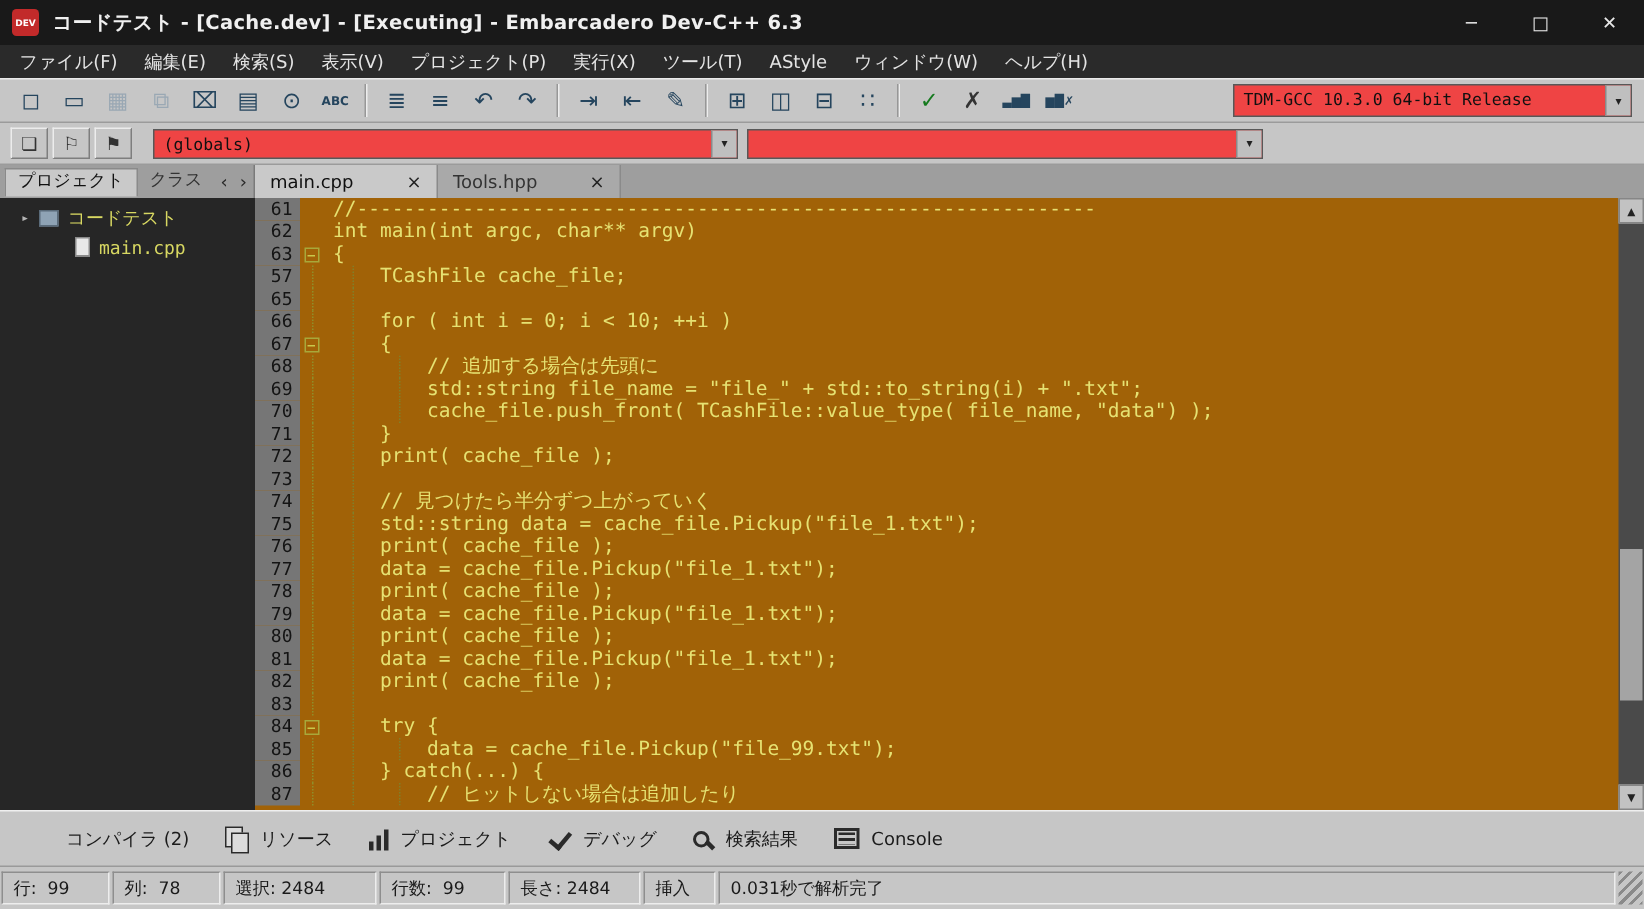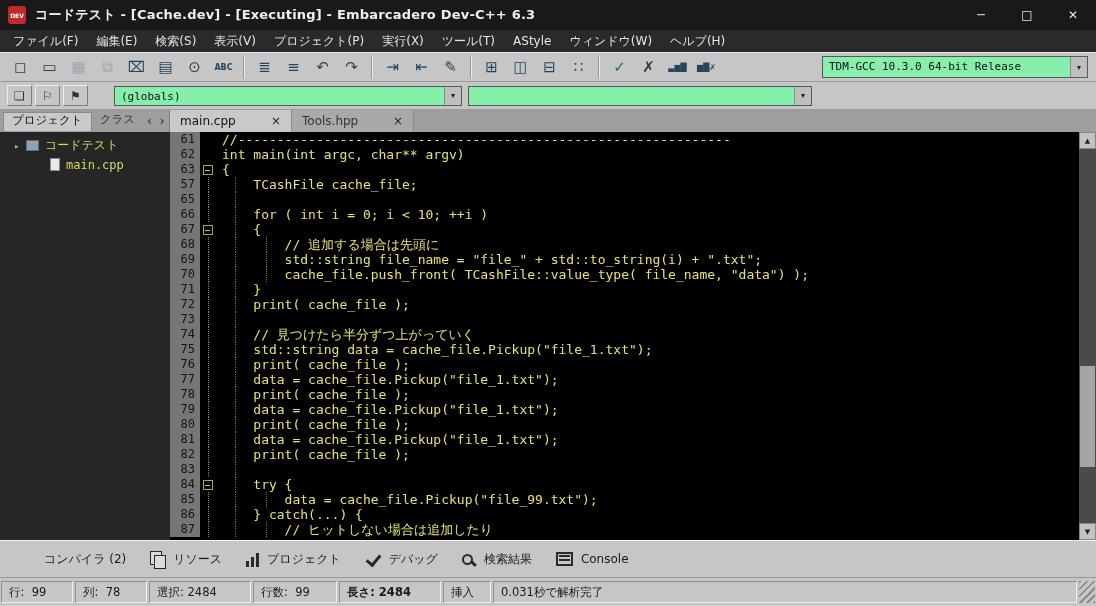--- a/index.html
+++ b/index.html
@@ -24,34 +24,34 @@
   .tbtns { display:flex; align-items:center; }
   .tbtn { width:29px; height:24px; display:flex; align-items:center; justify-content:center;
           font-size:15px; color:#25455e; white-space:nowrap; }
   .tbtn[data-cls="sep"] { width:2px; min-width:2px; height:22px; margin:0 5px;
           border-left:1px solid #979797; border-right:1px solid #ededed; }
   .tbtn[data-cls="dim"]   { color:#9aa8b4; }
   .tbtn[data-cls="green"] { color:#157a1e; font-weight:bold; }
   .tbtn[data-cls="dark"]  { color:#333; font-weight:bold; }
   .tbtn[data-cls="small"] { font-size:8px; font-weight:bold; letter-spacing:0; }
 
-  .combo { display:flex; align-items:stretch; background:#86efac; border:1px solid #585858; }
+  .combo { display:flex; align-items:stretch; background:#ef4444; border:1px solid #585858; }
   .combo-val { flex:1; font-family:"DejaVu Sans Mono", monospace; font-size:11px; color:#101010;
                padding:3px 6px; white-space:nowrap; overflow:hidden; }
   .combo-arrow { width:17px; background:#bfbfbf; border-left:1px solid #8a8a8a; display:flex;
                  align-items:center; justify-content:center; font-size:8px; color:#222; }
   .compiler { position:absolute; right:8px; top:3px; width:266px; height:22px; }
 
   
   .toolbar2 { height:28px; background:#c6c6c6; border-bottom:1px solid #9b9b9b; display:flex;
               align-items:center; padding-left:7px; }
   .tb2-btn { width:25px; height:21px; margin-right:3px; background:#c6c6c6; font-size:12px; color:#333;
              display:flex; align-items:center; justify-content:center;
              border:1px solid; border-color:#ececec #7e7e7e #7e7e7e #ececec; }
-  .globals { width:348px; height:20px; margin-left:23px; }
+  .globals { width:390px; height:20px; margin-left:11px; }
   .members { width:344px; height:20px; margin-left:6px; }
 
   
   .tabs-row { height:22px; display:flex; }
   .left-header { width:170px; background:#9e9e9e; display:flex; align-items:center; padding:0 3px;
                  border-right:1px solid #7a7a7a; }
   .lp-tab { font-size:11.5px; color:#333; padding:0 8px 3px; white-space:nowrap; }
   .lp-tab.active { background:#c9c9c9; color:#111; border:1px solid #8a8a8a; border-bottom:none; }
   .lp-arrow { font-size:12px; color:#2a2a2a; padding:0 4px; }
   .lp-arrow.first { margin-left:auto; }
@@ -66,21 +66,21 @@
   .main { height:408px; display:flex; }
   .left-panel { width:170px; background:#262626; padding-top:4px; overflow:hidden; }
   .tree-row { height:19px; display:flex; align-items:center; font-family:"DejaVu Sans Mono", monospace;
               font-size:12px; color:#d8d862; white-space:nowrap; }
   .tree-row[data-level="root"]  { padding-left:14px; }
   .tree-row[data-level="child"] { padding-left:38px; }
   .expander { width:12px; font-size:9px; color:#b5b5b5; }
   .tree-row[data-level="root"] .node-icon  { width:13px; height:11px; background:#8fa3b5; border:1px solid #5a6b7a; margin-right:6px; }
   .tree-row[data-level="child"] .node-icon { width:10px; height:13px; background:#e8e8e8; border:1px solid #8a8a8a; margin-right:6px; }
 
-  .editor { flex:1; background:#000000; display:flex; position:relative; }
+  .editor { flex:1; background:#a16207; display:flex; position:relative; }
   .code-lines { flex:1; overflow:hidden; }
   .code-line { display:flex; height:15px; line-height:15px; font-family:"DejaVu Sans Mono", monospace; font-size:13px; }
   .ln { flex:0 0 30px; background:#767676; color:#141414; text-align:right; padding-right:5px; font-size:12px; }
   .fold { flex:0 0 18px; position:relative; }
   .code-line[data-fold="line"] .fold::before { content:""; position:absolute; left:8px; top:0; bottom:0;
       border-left:1px dotted #8f8f2a; }
   .code-line[data-fold="box"] .fold::before { content:""; position:absolute; left:3px; top:3px; width:8px; height:8px;
       border:1px solid #a8a83a; }
   .code-line[data-fold="box"] .fold::after { content:""; position:absolute; left:5px; top:8px; width:5px;
       border-top:1px solid #c8c84a; }
@@ -121,21 +121,21 @@
       transform:rotate(45deg); right:-6px; bottom:-2px; }
   .ic-console { width:17px; height:14px; border:2px solid #2a2a2a; position:relative; }
   .ic-console::before { content:""; position:absolute; inset:1px;
       background:repeating-linear-gradient(#2a2a2a 0 2px, transparent 2px 4px); }
 
   
   .status-bar { height:29px; background:#c6c6c6; border-top:1px solid #9a9a9a; display:flex; align-items:stretch; }
   .seg { margin:3px 1px; padding:0 7px; display:flex; align-items:center; font-size:11.5px; color:#1a1a1a;
          white-space:pre; border:1px solid; border-color:#8e8e8e #ededed #ededed #8e8e8e; overflow:hidden; }
   .s0 { width:72px; } .s1 { width:72px; } .s2 { width:102px; } .s3 { width:84px; }
-  .s4 { width:102px;font-weight:bold; } .s5 { width:48px; } .s6 { flex:1; }
+  .s4 { width:88px; } .s5 { width:48px; } .s6 { flex:1; }
   .grip { width:16px; margin:3px 1px;
       background:repeating-linear-gradient(135deg, #8a8a8a 0 2px, transparent 2px 5px); }
 </style>
 </head>
 <body>
 
 <div class="titlebar">
   <div class="app-icon">DEV</div>
   <div class="title-text">コードテスト - [Cache.dev] - [Executing] - Embarcadero Dev-C++ 6.3</div>
   <div class="win-controls">

